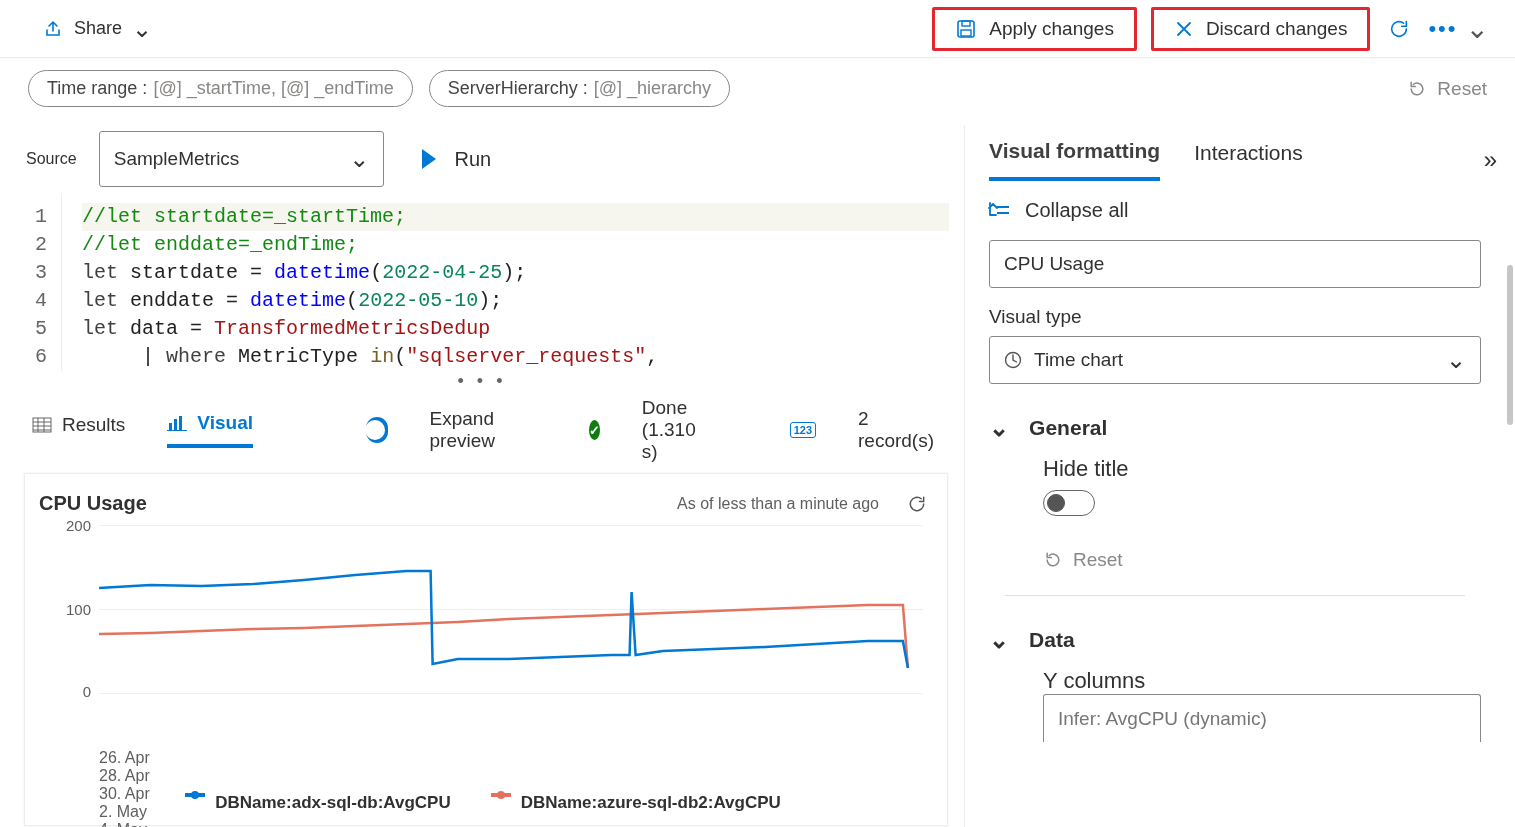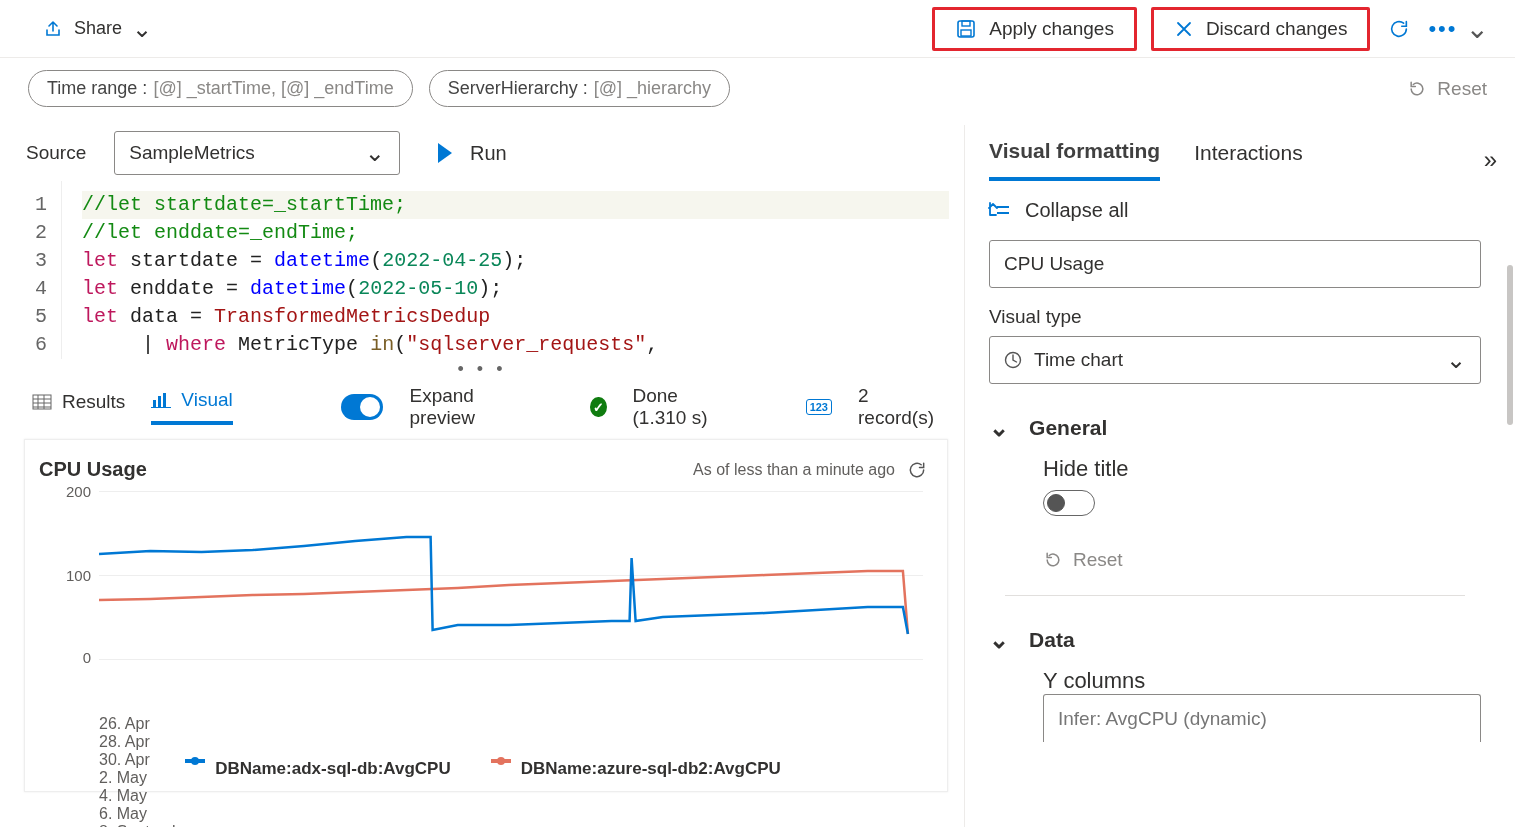--- a/index.html
+++ b/index.html
@@ -46,59 +46,59 @@
     .pill .pval { color:#8a8886; }
     .resetbtn {
       margin-left:auto; display:flex; align-items:center; gap:10px;
       color:#8a8886; font-size:19px; cursor:pointer;
     }
 
     
     .srcbar {
       display:flex; align-items:center; padding: 6px 34px 6px 26px; gap:18px;
     }
-    .srcbar .lbl { font-size:19px; margin-right:10px;text-align:center; }
+    .srcbar .lbl { font-size:16px; margin-right:4px;text-align:center; }
     .select-like {
-      border:1px solid #8a8886; border-radius:3px; height:44px;
+      border:1px solid #8a8886; border-radius:3px; height:56px;
       display:flex; align-items:center; padding:0 14px; gap:110px;
       font-size:19px; cursor:pointer;
     }
     .runbtn { display:flex; align-items:center; gap:18px; font-size:20px; margin-left:20px; cursor:pointer; }
     .play-tri {
       width:0; height:0;
       border-top:10px solid transparent;
       border-bottom:10px solid transparent;
       border-left:14px solid #0078d4;
     }
 
     
     .editor { display:flex; font-family: Consolas, "Courier New", monospace; font-size:20px; line-height:28px; }
     .gutter { width:62px; text-align:right; color:#666; padding:10px 14px 0 0; border-right:1px solid #eee; }
     .gutter div { height:28px; }
     .code { flex:1; padding:10px 0 0 20px; }
     .code .line { height:28px; white-space:pre; }
     .c-comment { color: #138a13; }
-    .c-key { color: #be185d; }
+    .c-key { color: #404040; }
     .c-func { color: #0000ff; }
     .c-num { color: #098658; }
     .c-text { color:#222; }
     .c-ident { color:#a31515; }
     .c-str { color:#a31515; }
     .c-op { color:#222; }
     .c-par { color:#795e26; }
     .code-drag { text-align:center; color:#666; letter-spacing:4px; font-size:18px; height:16px; }
     .hl-line { background:#f6f6ee; display:inline-block; width:calc(100% - 15px); }
 
     
     .resbar {
-      display:flex; align-items:center; gap:26px; padding: 10px 30px 2px 32px;
+      display:flex; align-items:center; gap:42px; padding: 10px 30px 2px 32px;
       font-size:19px;
     }
     .restab { display:flex; align-items:center; gap:10px; padding-bottom:10px; cursor:pointer; }
-    .restab.active { color:#0078d4; font-weight:400; border-bottom:4px solid #0078d4; }
+    .restab.active { color:#0078d4; font-weight:700; border-bottom:4px solid #0078d4; }
     .toggle {
       width:52px; height:26px; border-radius:14px; background:#0078d4;
       position:relative; display:inline-block;
     }
     .toggle .knob {
       position:absolute; right:3px; top:3px; width:20px; height:20px;
       background:#fff; border-radius:50%;
     }
     .statusok {
       width:20px;height:20px;border-radius:50%;background:#107c10;display:inline-flex;
@@ -110,21 +110,21 @@
     }
 
     
     .vizpanel {
       margin: 8px 16px 0 24px; border:1px solid #eee; box-shadow:0 0 2px rgba(0,0,0,.08);
       padding: 18px 20px 12px 14px;
     }
     .viz-head { display:flex; align-items:center; }
     .viz-title { font-size:20px; font-weight:600; }
     .viz-head .spacer { flex:1; }
-    .viz-ts { color:#605e5c; font-size:16px; margin-right:12px; }
+    .viz-ts { color:#605e5c; font-size:16px; margin-right:28px; }
     .chartwrap { position:relative; height:224px; margin-top:10px; }
     .ytick { position:absolute; left:6px; width:46px; text-align:right; color:#605e5c; font-size:15px; }
     .gridline { position:absolute; left:60px; right:4px; border-top:1px solid #eee; }
     .xticks { position:relative; height:26px; margin-left:60px; display:flex; justify-content:space-between; color:#605e5c; font-size:16px;flex-direction:column; }
     .legend { display:flex; justify-content:center; gap:40px; font-size:17px; font-weight:600; margin-top:18px; }
     .leg-item { display:flex; gap:10px; }
     .leg-swatch { width:20px; height:4px; display:inline-block; position:relative; }
     .leg-swatch::after{ content:""; position:absolute; left:50%; top:50%; width:8px;height:8px;border-radius:50%; transform:translate(-50%,-50%); }
     .leg-blue { background:#0078d4; } .leg-blue::after{background:#0078d4;}
     .leg-red  { background:#e3735e; } .leg-red::after {background:#e3735e;}

